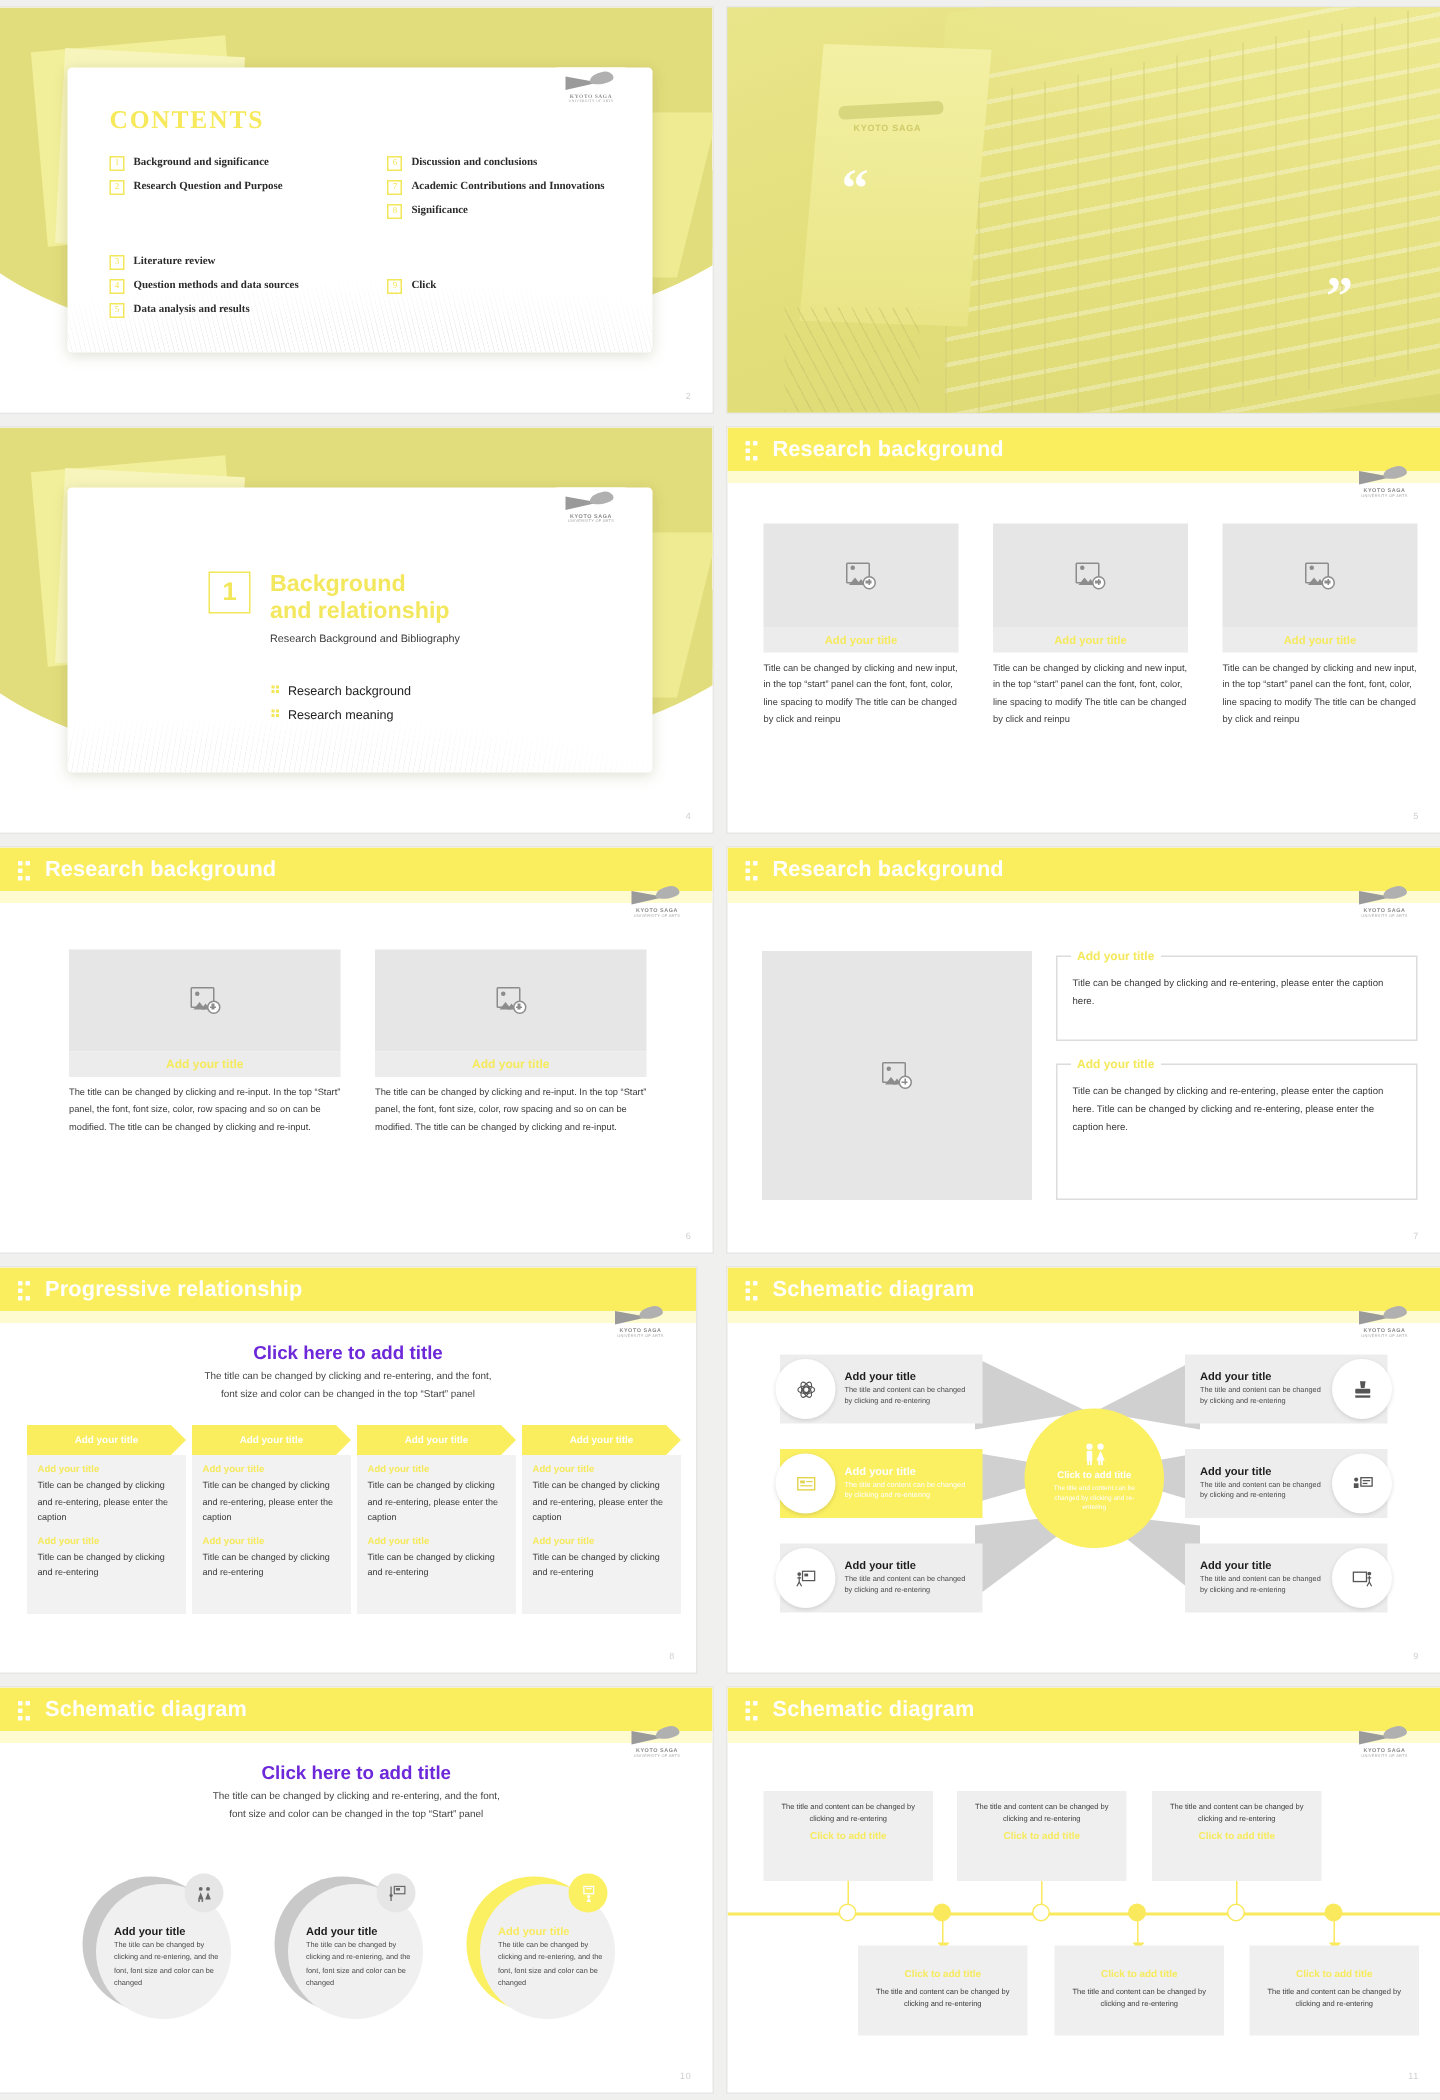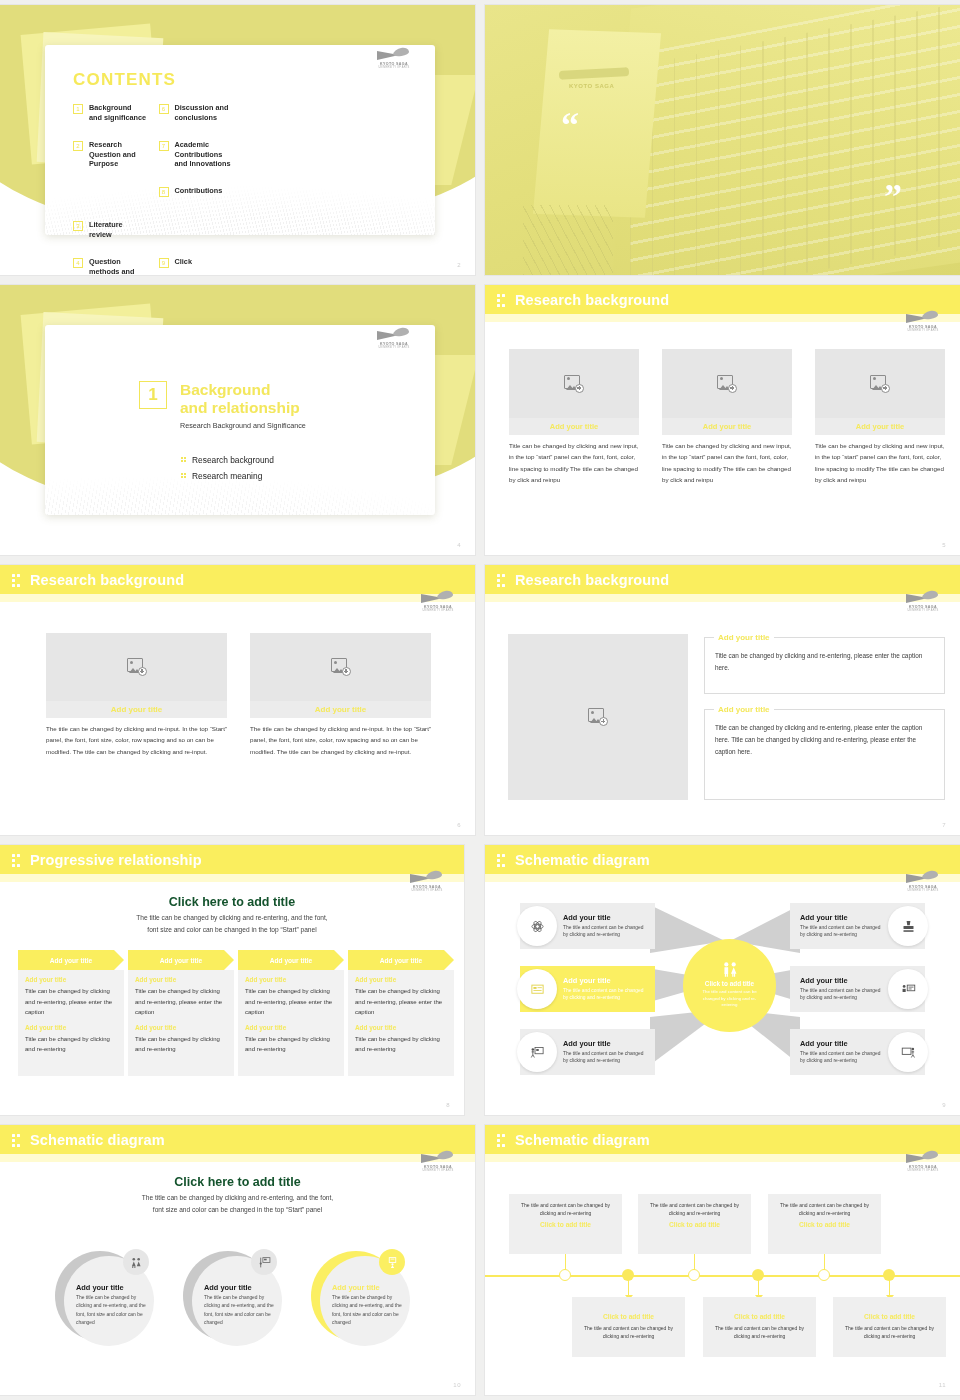--- a/index.html
+++ b/index.html
@@ -59,21 +59,21 @@
        repeating-linear-gradient(76deg, rgba(170,170,170,.30) 0 .6px, transparent .6px 3px);
      -webkit-mask-image: radial-gradient(120% 90% at 50% 120%, #000 40%, transparent 72%);
              mask-image: radial-gradient(120% 90% at 50% 120%, #000 40%, transparent 72%);
   }
   .wavefill2 { position:absolute; left:0; bottom:0; width:100%; height:45%; opacity:.45;
      background: repeating-linear-gradient(100deg, rgba(170,170,170,.28) 0 .6px, transparent .6px 3.4px);
      -webkit-mask-image: radial-gradient(110% 80% at 30% 110%, #000 35%, transparent 70%);
              mask-image: radial-gradient(110% 80% at 30% 110%, #000 35%, transparent 70%);
   }
   .ctitle { font-size:17px; font-weight:bold; color:#f6e95b; letter-spacing:1.2px; }
-  .tocgrid { display:grid; grid-template-columns:1fr 1fr 1fr 1fr; column-gap:14px; row-gap:0;gap:12px; }
+  .tocgrid { display:grid; grid-template-columns:1fr; column-gap:14px; row-gap:0; }
   .tocitem { display:flex; align-items:flex-start; gap:6px; margin-bottom:5px; }
   .tocnum { min-width:10px; height:10px; border:1px solid #f2e659; color:#f2e659; font-size:6px;
             display:flex; align-items:center; justify-content:center; margin-top:1px; flex:0 0 10px;}
   .toclbl { font-size:7.3px; color:#2b2b2b; font-weight:bold; line-height:1.35; }
 
   
   .s3 { background:#e6e27f; }
   .photo { position:absolute; inset:0; overflow:hidden; }
   .photo .sky { position:absolute; inset:0; background:linear-gradient(160deg,#e9e58a 0%,#e3df7c 45%,#dbd770 100%); }
   .photo .bld { position:absolute; right:-20px; top:-20px; width:360px; height:300px;
@@ -105,21 +105,21 @@
 
   
   .capbar { background:#ececec; color:#f5e95d; font-weight:bold; text-align:center; }
   .bodytxt { font-size:6.2px; color:#3c3c3c; line-height:1.85; }
 
   
   .fset { border:1px solid #dcdcdc; position:relative; }
   .fleg { position:absolute; top:-5px; left:9px; background:#fff; padding:0 4px; color:#f4e85c; font-weight:bold; font-size:8px; }
 
   
-  .centerTitle { text-align:center; color:#14532d; font-weight:bold; font-size:12.5px; }
+  .centerTitle { text-align:center; color:#6d28d9; font-weight:bold; font-size:12.5px; }
   .centerSub { text-align:center; color:#444; font-size:6.6px; line-height:1.6; margin-top:4px; }
   .chev { height:20px; background:#faee5e; color:#fff; font-weight:bold; font-size:6.6px;
           display:flex; align-items:center; justify-content:center; position:relative;
           clip-path: polygon(0 0, calc(100% - 10px) 0, 100% 50%, calc(100% - 10px) 100%, 0 100%); }
   .colbody { background:#f2f2f2; padding:6px 7px 8px 7px; }
   .colh { color:#f5e95d; font-weight:bold; font-size:6.4px; margin-bottom:3px; }
   .colp { color:#3a3a3a; font-size:6px; line-height:1.75; }
 
   
   .pill { position:absolute; height:46px; background:#ededed; display:flex; align-items:center; }
@@ -152,21 +152,21 @@
 
   <div class="cell right">
   <div class="slide" style="margin-right:5px;">
     <div class="s2bg">
       <div class="olive"></div>
       <div class="curve"></div>
       <div class="sh1"></div>
       <div class="sh2"></div>
       <div class="sh3"></div>
     </div>
-    <div class="card" style="left:45px; top:40px; width:390px; height:190px; border-radius:3px;">
+    <div class="card" style="left:45px; top:40px; width:390px; height:190px; border-radius:3px;font-family:Liberation Serif, serif;">
       <div class="wavefill"></div>
       <div class="logo round" style="right:18px; top:0px;">
         <div class="bird"></div>
         <div class="ltxt1">KYOTO SAGA</div>
         <div class="ltxt2">UNIVERSITY OF ARTS</div>
       </div>
       <div class="ctitle" style="position:absolute; left:28px; top:25px;">CONTENTS</div>
       <div class="tocgrid" style="position:absolute; left:28px; top:58px; width:330px;">
         <div class="tocitem" style="grid-column:1;grid-row:1;">
           <span class="tocnum">1</span>
@@ -183,21 +183,21 @@
         <div class="tocitem" style="grid-column:2;grid-row:2;">
           <span class="tocnum">7</span>
           <span class="toclbl">Academic Contributions and Innovations</span>
             </div>
         <div class="tocitem" style="grid-column:1;grid-row:3;margin-top:34px;">
           <span class="tocnum">3</span>
           <span class="toclbl">Literature review</span>
             </div>
         <div class="tocitem" style="grid-column:2;grid-row:3;">
           <span class="tocnum">8</span>
-          <span class="toclbl">Contributions</span>
+          <span class="toclbl">Significance</span>
             </div>
         <div class="tocitem" style="grid-column:1;grid-row:4;">
           <span class="tocnum">4</span>
           <span class="toclbl">Question methods and data sources</span>
             </div>
         <div class="tocitem" style="grid-column:2;grid-row:4;">
           <span class="tocnum">9</span>
           <span class="toclbl">Click</span>
             </div>
         <div class="tocitem" style="grid-column:1;grid-row:5;">
@@ -241,21 +241,21 @@
       <div class="logo round" style="right:18px; top:0px;">
         <div class="bird"></div>
         <div class="ltxt1">KYOTO SAGA</div>
         <div class="ltxt2">UNIVERSITY OF ARTS</div>
       </div>
       <div style="position:absolute; left:94px; top:56px; display:flex; gap:13px; align-items:flex-start;">
         <div class="secnum">1</div>
         <div>
           <div class="sectitle">Background</div>
           <div class="sectitle">and relationship</div>
-          <div class="secsub">Research Background and Significance</div>
+          <div class="secsub">Research Background and Bibliography</div>
         </div>
       </div>
       <div class="seclist" style="position:absolute; left:136px; top:118px;">
         <div class="secli">
           <span class="dots4">
                 <i></i>
                 <i></i>
                 <i></i>
                 <i></i>
               </span>

